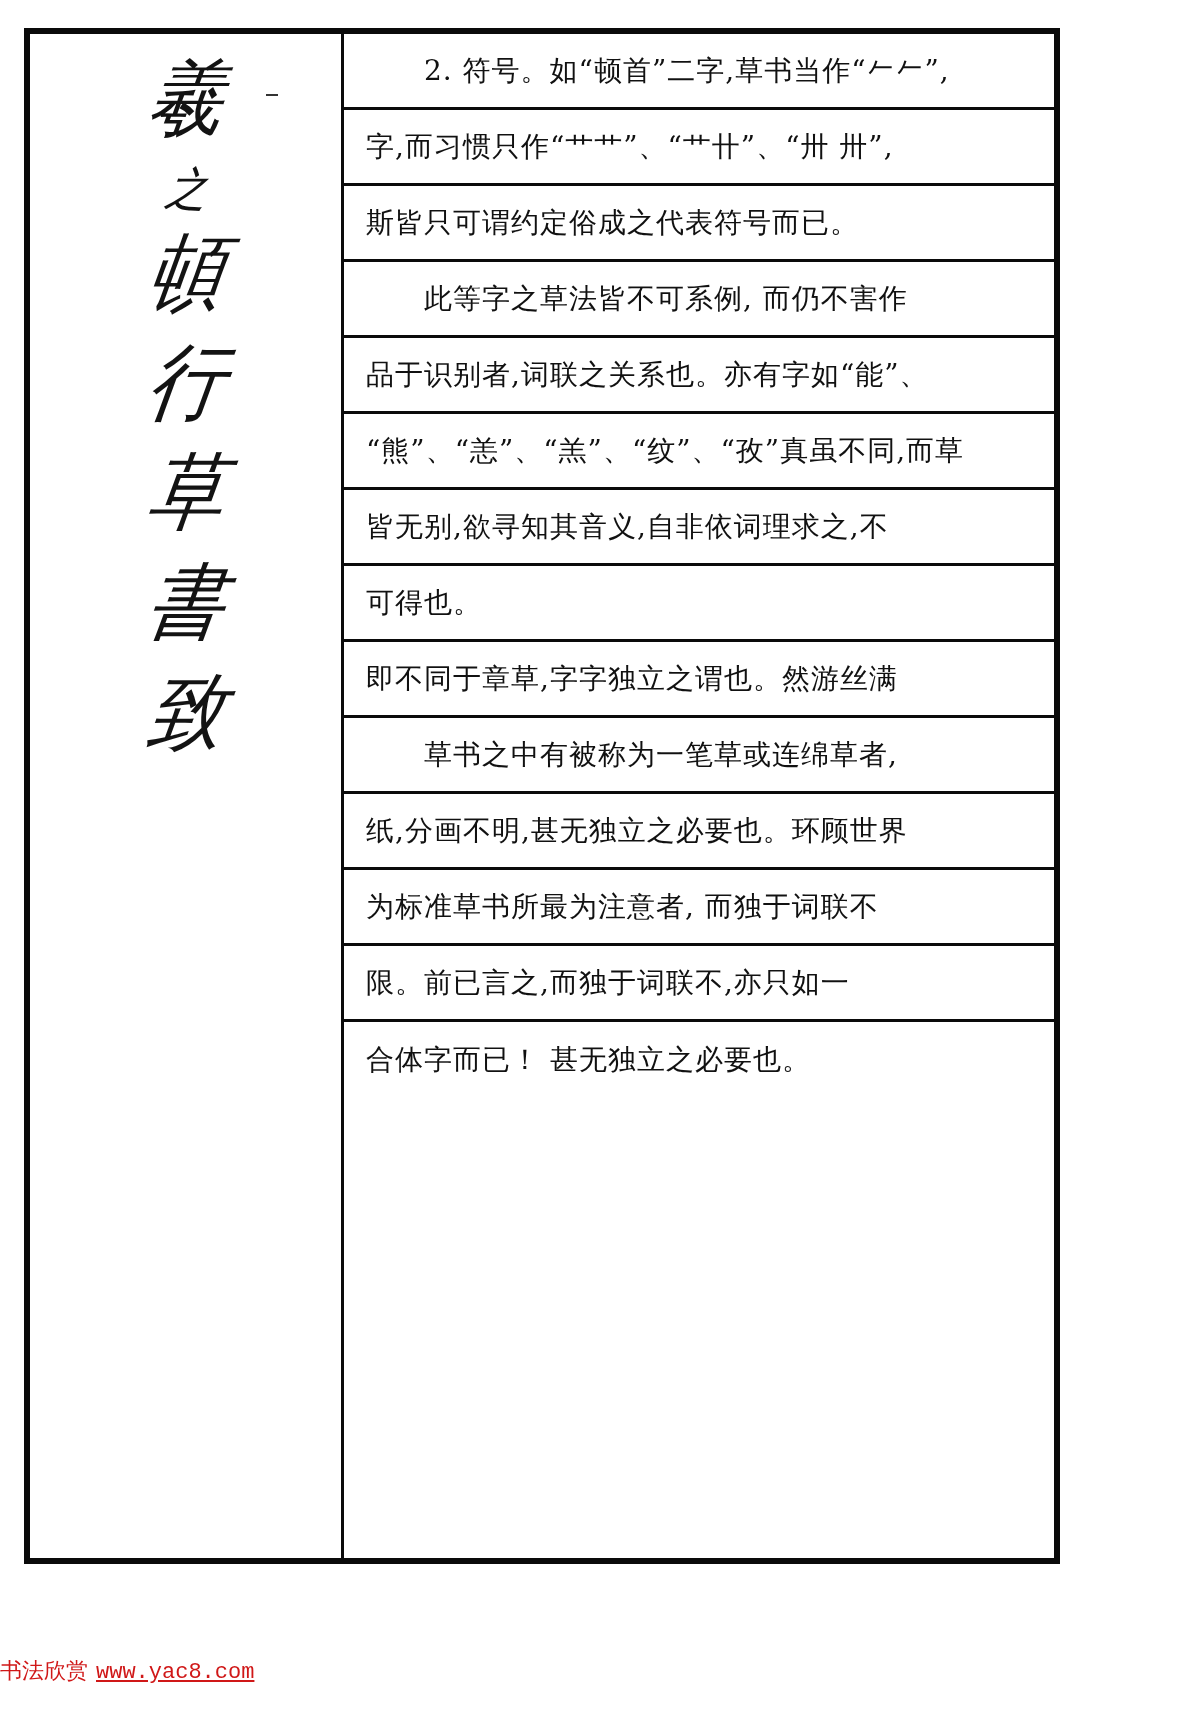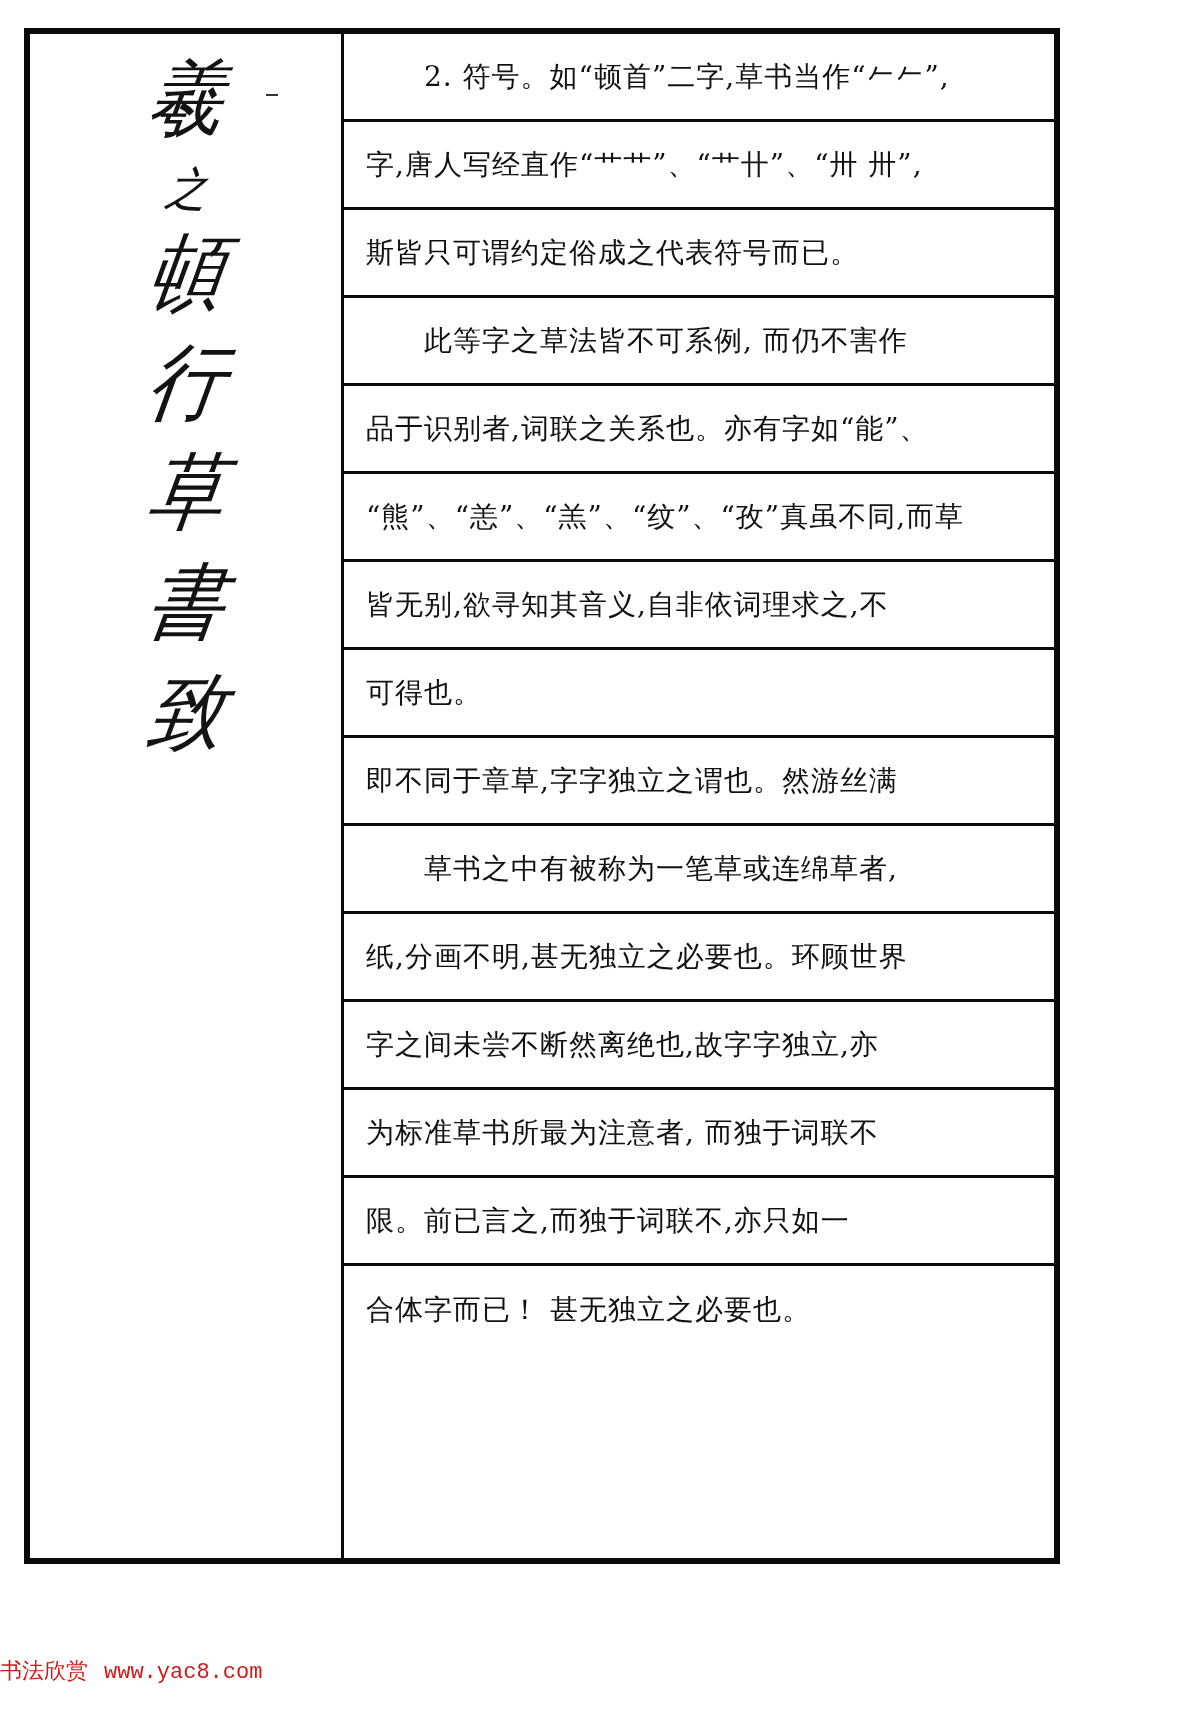--- a/index.html
+++ b/index.html
@@ -10,28 +10,28 @@
     .left-col { position: absolute; left: 0; top: 0; width: 314px; height: 100%;
                 border-right: 3px solid #0a0a0a; box-sizing: border-box; }
     .calligraphy { position: absolute; left: 92px; top: 22px; width: 130px;
                    display: flex; flex-direction: column; align-items: center; }
     .cal-char { display: block; font-family: "DejaVu Serif", serif; font-size: 84px;
                 line-height: 1; font-style: italic; color: #000; margin-bottom: 26px;
                 transform: skewX(-8deg) scaleX(0.9); opacity: 0.92; letter-spacing: 0; }
     .cal-char.small { font-size: 46px; margin-bottom: 18px; }
     .tick-mark { position: absolute; left: 236px; top: 60px; width: 12px; height: 2px; background: #333; }
     .right-col { position: absolute; left: 314px; top: 0; right: 0; height: 100%; }
-    .row { position: relative; height: 88px; border-bottom: 3px solid #0a0a0a; box-sizing: border-box;
+    .row { position: relative; height: 76px; border-bottom: 3px solid #0a0a0a; box-sizing: border-box;
            display: flex; align-items: center; padding-left: 22px; padding-right: 8px;
            font-size: 28px; white-space: nowrap; overflow: hidden; letter-spacing: 1px; }
     .row:last-child { border-bottom: none; }
     .row.indent { padding-left: 80px; }
     .watermark { position: absolute; left: 0; top: 1656px; font-family: "DejaVu Serif", serif;
                  font-size: 22px; color: #d01818; letter-spacing: 0; }
-    .watermark .url { font-family: "Liberation Mono", "DejaVu Sans Mono", monospace; margin-left: 16px; }
+    .watermark .url { font-family: "Liberation Mono", "DejaVu Sans Mono", monospace; margin-left: 8px; text-decoration: underline; }
   </style>
 </head>
 <body>
 
 <div class="page">
   <div class="left-col">
     <div class="tick-mark"></div>
     <div class="calligraphy">
       <span class="cal-char">羲</span>
       <span class="cal-char small">之</span>
@@ -41,21 +41,21 @@
       <span class="cal-char">書</span>
       <span class="cal-char">致</span>
     </div>
   </div>
 
   <div class="right-col">
     <div class="row indent">
         <span>2. 符号。如“顿首”二字,草书当作“𠂉𠂉”,</span>
       </div>
     <div class="row">
-        <span>字,唐人写经直作“艹艹”、“艹卄”、“卅 卅”,</span>
+        <span>字,而习惯只作“艹艹”、“艹卄”、“卅 卅”,</span>
       </div>
     <div class="row">
         <span>斯皆只可谓约定俗成之代表符号而已。</span>
       </div>
     <div class="row indent">
         <span>此等字之草法皆不可系例, 而仍不害作</span>
       </div>
     <div class="row">
         <span>品于识别者,词联之关系也。亦有字如“能”、</span>
       </div>
@@ -71,23 +71,20 @@
     <div class="row">
         <span>即不同于章草,字字独立之谓也。然游丝满</span>
       </div>
     <div class="row indent">
         <span>草书之中有被称为一笔草或连绵草者,</span>
       </div>
     <div class="row">
         <span>纸,分画不明,甚无独立之必要也。环顾世界</span>
       </div>
     <div class="row">
-        <span>字之间未尝不断然离绝也,故字字独立,亦</span>
-      </div>
-    <div class="row">
         <span>为标准草书所最为注意者, 而独于词联不</span>
       </div>
     <div class="row">
         <span>限。前已言之,而独于词联不,亦只如一</span>
       </div>
     <div class="row">
         <span>合体字而已！ 甚无独立之必要也。</span>
       </div>
   </div>
 </div>

